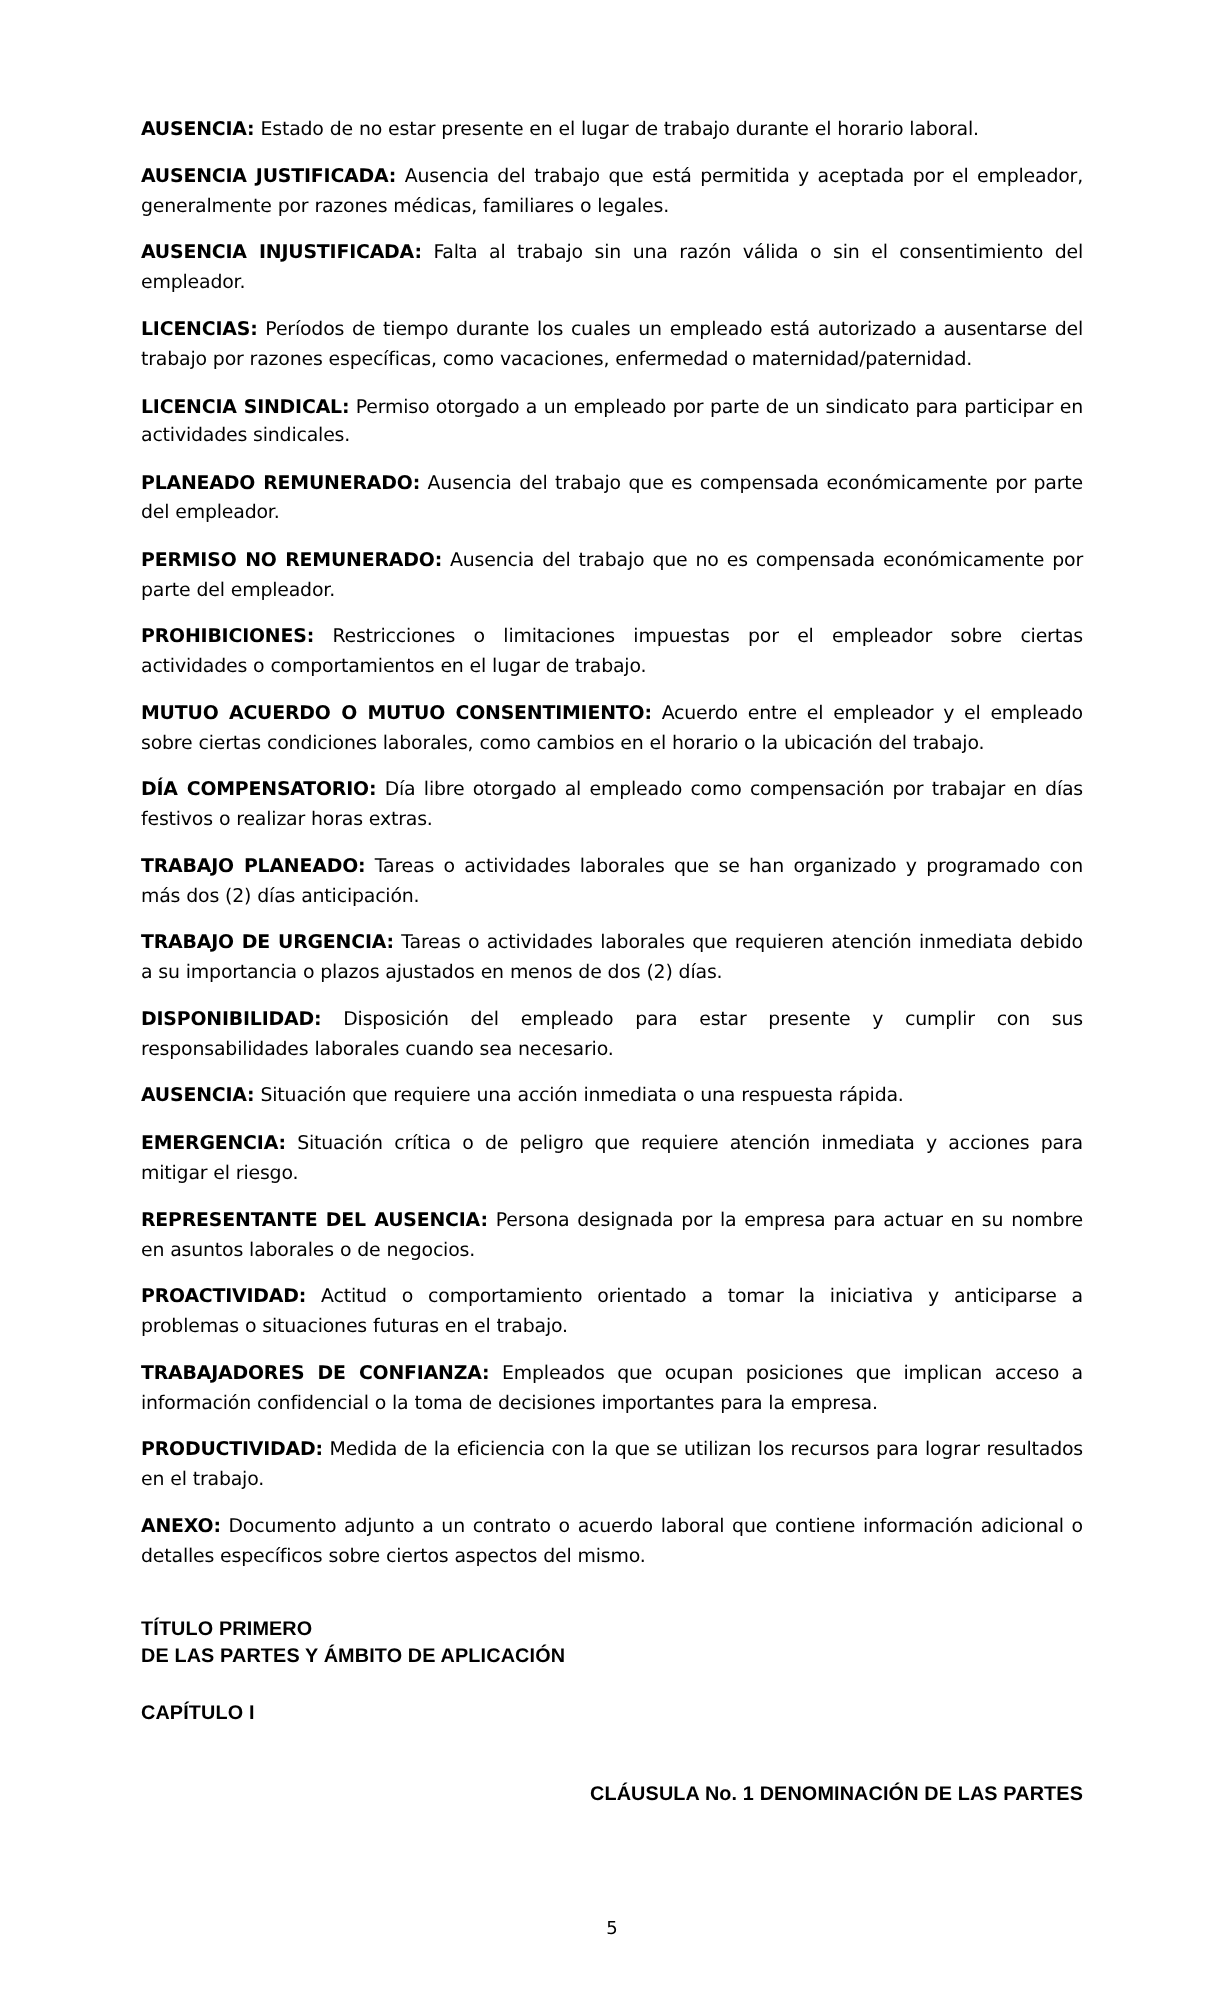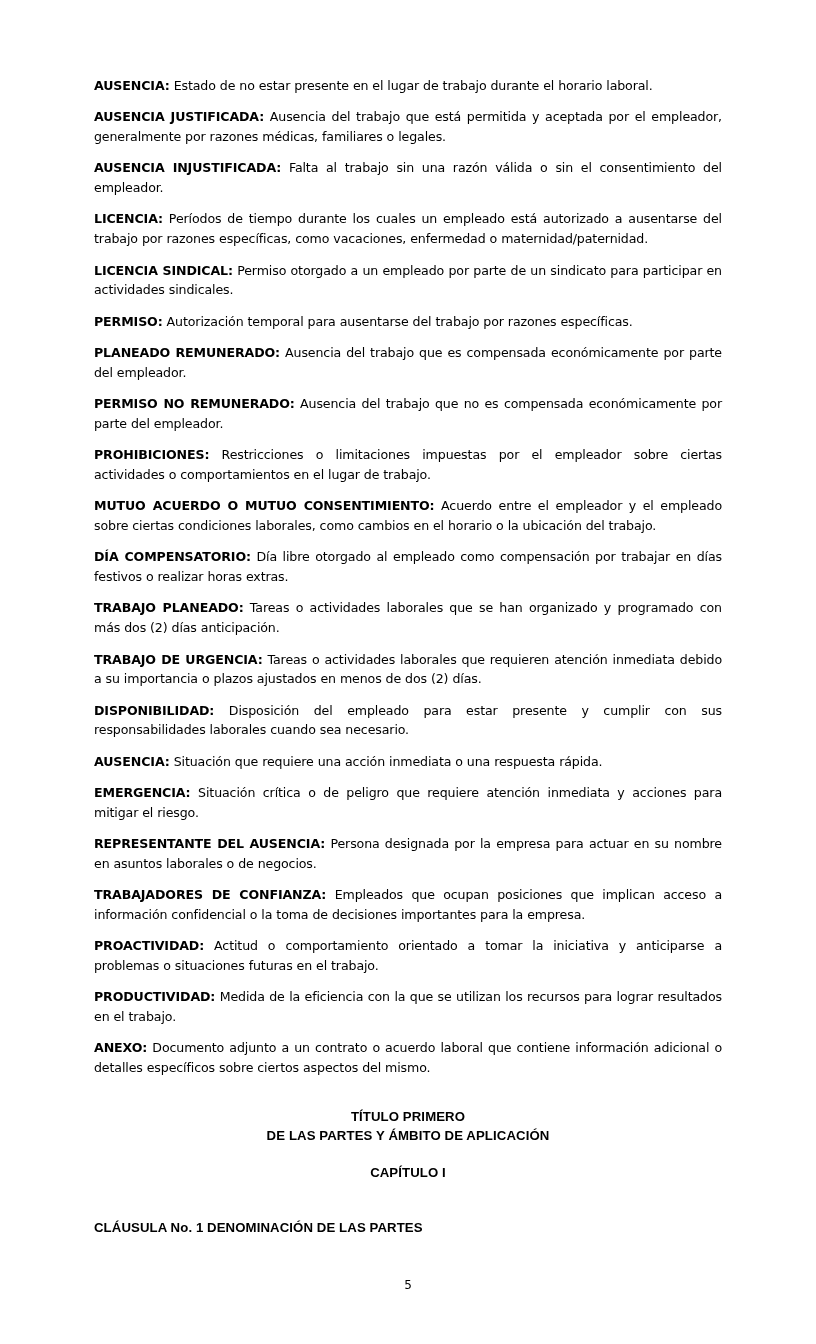--- a/index.html
+++ b/index.html
@@ -47,21 +47,20 @@
     font-weight: bold;
   }
 
   .def .body {
     font-weight: normal;
   }
 
   
   .headings {
     margin-top: 30px;
-    text-align: center;
   }
 
   .heading-group {
     font-family: "Liberation Sans", "DejaVu Sans", sans-serif;
     font-weight: bold;
     font-size: 13.2px;
     line-height: 18.5px;
     color: #000000;
     letter-spacing: 0.1px;
   }
@@ -70,21 +69,21 @@
     margin-top: 19px;
   }
 
   .heading-line {
     display: block;
   }
 
   
   .clause {
     margin-top: 36px;
-    text-align: left;
+    text-align: right;
     font-family: "Liberation Sans", "DejaVu Sans", sans-serif;
     font-weight: bold;
     font-size: 13.2px;
     line-height: 18px;
     color: #000000;
     letter-spacing: 0.1px;
   }
 
   
   .page-number {
@@ -114,30 +113,27 @@
 
       <p class="def">
         <span class="term">AUSENCIA JUSTIFICADA:</span><span class="body"> Ausencia del trabajo que está permitida y aceptada por el empleador, generalmente por razones médicas, familiares o legales.</span>
       </p>
 
       <p class="def">
         <span class="term">AUSENCIA INJUSTIFICADA:</span><span class="body"> Falta al trabajo sin una razón válida o sin el consentimiento del empleador.</span>
       </p>
 
       <p class="def">
-        <span class="term">LICENCIA:</span><span class="body"> Períodos de tiempo durante los cuales un empleado está autorizado a ausentarse del trabajo por razones específicas, como vacaciones, enfermedad o maternidad/paternidad.</span>
+        <span class="term">LICENCIAS:</span><span class="body"> Períodos de tiempo durante los cuales un empleado está autorizado a ausentarse del trabajo por razones específicas, como vacaciones, enfermedad o maternidad/paternidad.</span>
       </p>
 
       <p class="def">
         <span class="term">LICENCIA SINDICAL:</span><span class="body"> Permiso otorgado a un empleado por parte de un sindicato para participar en actividades sindicales.</span>
       </p>
 
-      <p class="def">
-        <span class="term">PERMISO:</span><span class="body"> Autorización temporal para ausentarse del trabajo por razones específicas.</span>
-      </p>
 
       <p class="def">
         <span class="term">PLANEADO REMUNERADO:</span><span class="body"> Ausencia del trabajo que es compensada económicamente por parte del empleador.</span>
       </p>
 
       <p class="def">
         <span class="term">PERMISO NO REMUNERADO:</span><span class="body"> Ausencia del trabajo que no es compensada económicamente por parte del empleador.</span>
       </p>
 
       <p class="def">
@@ -170,25 +166,25 @@
 
       <p class="def">
         <span class="term">EMERGENCIA:</span><span class="body"> Situación crítica o de peligro que requiere atención inmediata y acciones para mitigar el riesgo.</span>
       </p>
 
       <p class="def">
         <span class="term">REPRESENTANTE DEL AUSENCIA:</span><span class="body"> Persona designada por la empresa para actuar en su nombre en asuntos laborales o de negocios.</span>
       </p>
 
       <p class="def">
+        <span class="term">PROACTIVIDAD:</span><span class="body"> Actitud o comportamiento orientado a tomar la iniciativa y anticiparse a problemas o situaciones futuras en el trabajo.</span>
+      </p>
+
+      <p class="def">
         <span class="term">TRABAJADORES DE CONFIANZA:</span><span class="body"> Empleados que ocupan posiciones que implican acceso a información confidencial o la toma de decisiones importantes para la empresa.</span>
-      </p>
-
-      <p class="def">
-        <span class="term">PROACTIVIDAD:</span><span class="body"> Actitud o comportamiento orientado a tomar la iniciativa y anticiparse a problemas o situaciones futuras en el trabajo.</span>
       </p>
 
       <p class="def">
         <span class="term">PRODUCTIVIDAD:</span><span class="body"> Medida de la eficiencia con la que se utilizan los recursos para lograr resultados en el trabajo.</span>
       </p>
 
       <p class="def">
         <span class="term">ANEXO:</span><span class="body"> Documento adjunto a un contrato o acuerdo laboral que contiene información adicional o detalles específicos sobre ciertos aspectos del mismo.</span>
       </p>
 

